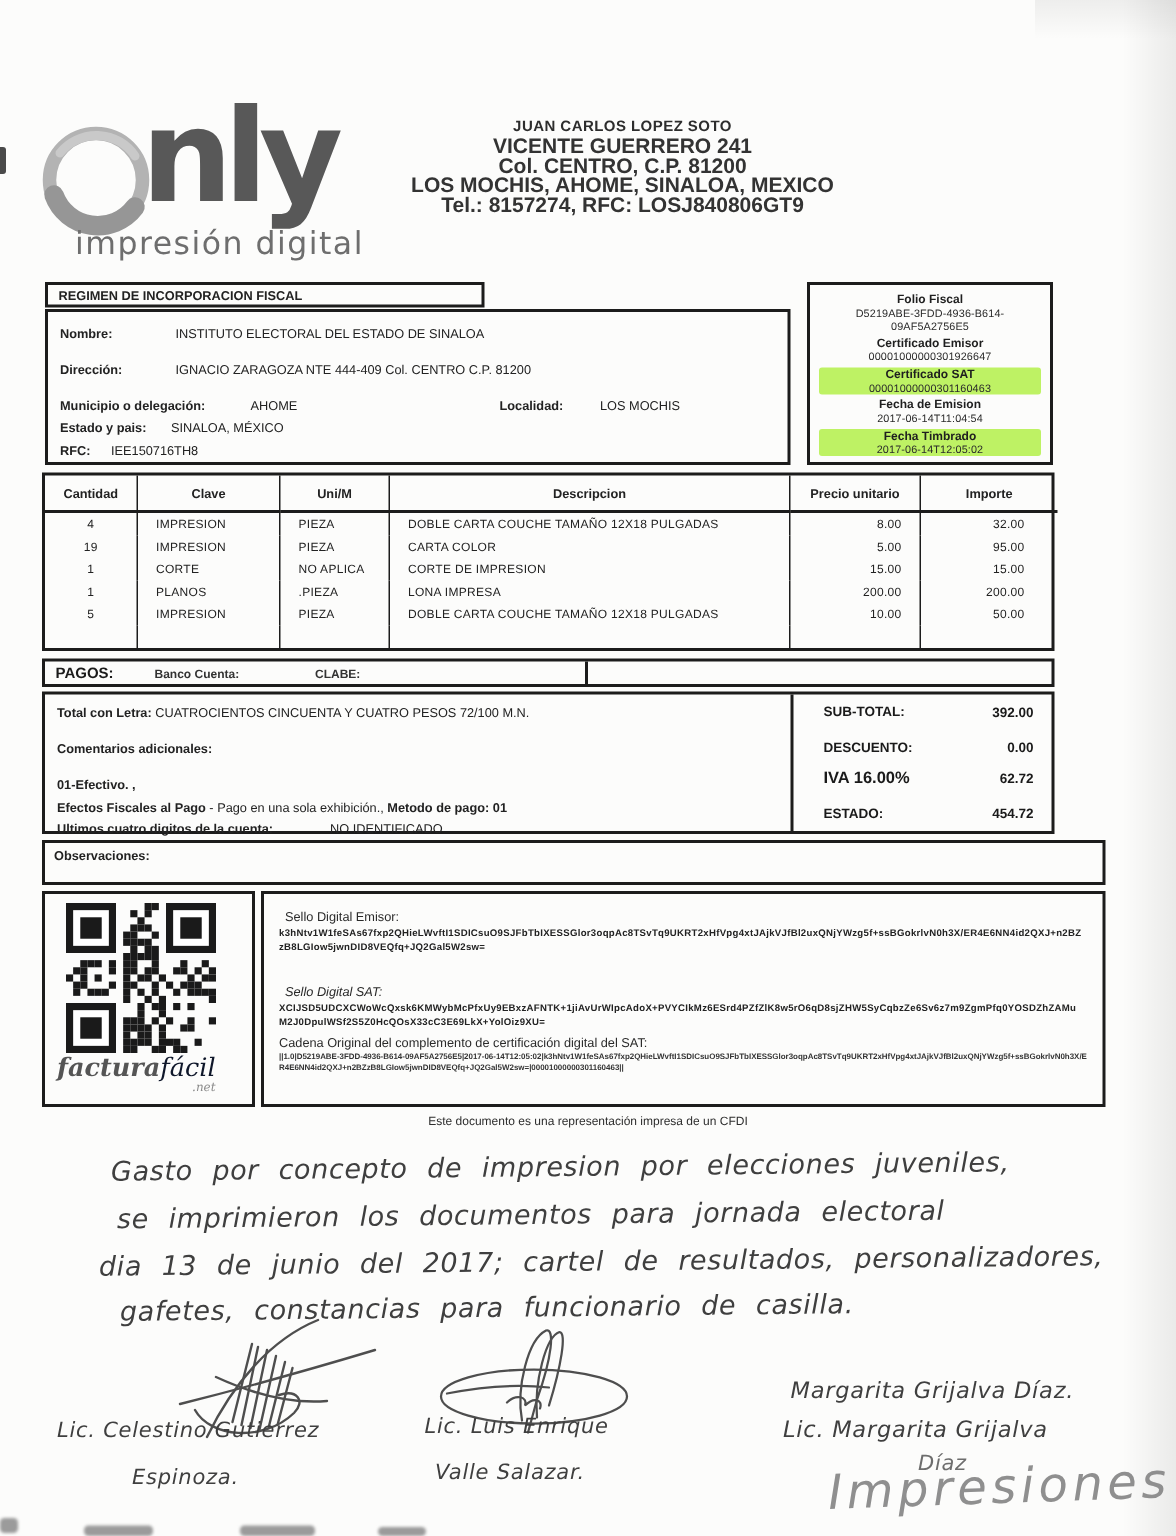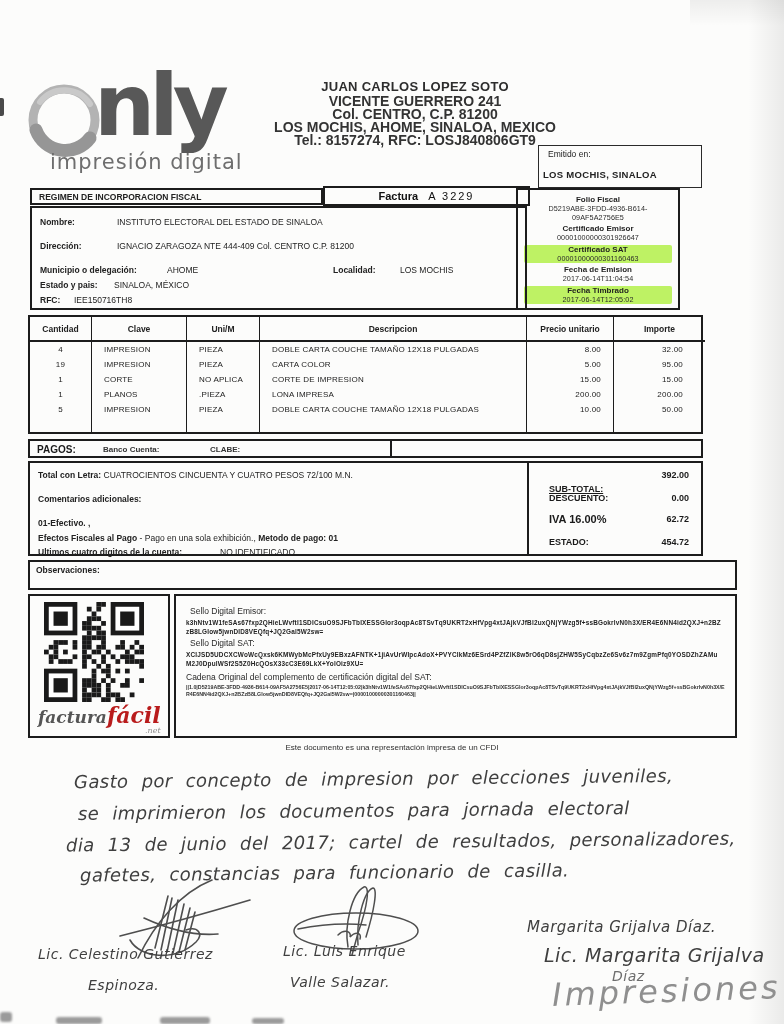--- a/index.html
+++ b/index.html
@@ -10,31 +10,31 @@
   .scan-shadow-top{left:690px;top:0;width:94px;height:26px;background:linear-gradient(to bottom,rgba(0,0,0,0.06),rgba(0,0,0,0));}
   .edge-stub{left:0;top:98px;width:4px;height:18px;background:#4a4a4a;border-radius:0 2px 2px 0;}
   .smudge{background:#9b9b9b;border-radius:3px;filter:blur(1px);}
 
   
   .logo-word{left:94px;top:62px;font-size:86px;font-weight:bold;color:#585858;letter-spacing:-6px;line-height:1;font-family:"DejaVu Sans",sans-serif;}
   .logo-tagline{left:50px;top:150px;font-size:21px;color:#6e6e6e;letter-spacing:1px;font-family:"DejaVu Sans",sans-serif;}
 
   
   .hdr-center{left:270px;top:79px;width:290px;text-align:center;color:#2d2d2d;}
-  .hdr-name{font-size:13px;font-weight:bold;letter-spacing:0.3px;}
+  .hdr-name{font-size:10px;font-weight:bold;letter-spacing:0.3px;}
   .hdr-addr{margin-top:1px;font-size:14px;font-weight:bold;line-height:13px;color:#333;}
 
   .bx{border:2px solid #1c1c1c;box-sizing:border-box;}
   .bx1{border:1.5px solid #2a2a2a;box-sizing:border-box;}
 
   
   .emitido{left:538px;top:145px;width:164px;height:43px;}
   .emitido-label{position:absolute;left:9px;top:3px;font-size:8.5px;color:#222;}
   .emitido-value{position:absolute;left:4px;top:23px;font-size:9.5px;font-weight:bold;color:#222;letter-spacing:0.3px;}
-  .fiscal{left:516px;top:188px;width:164px;height:122px;display:flex;flex-direction:column;justify-content:space-evenly;align-items:center;padding:2px 0;}
+  .fiscal{left:538px;top:188px;width:164px;height:122px;display:flex;flex-direction:column;justify-content:space-evenly;align-items:center;padding:2px 0;}
   .fgroup{text-align:center;width:92%;}
   .fgroup.shaded{background:#bef264;border-radius:2px;}
   .flabel{font-size:8px;font-weight:bold;color:#1f1f1f;}
   .fvalue{font-size:7.2px;color:#2a2a2a;letter-spacing:0.1px;}
 
   
   .regimen{left:30px;top:188px;width:293px;height:17px;font-size:8.5px;font-weight:bold;color:#222;padding:2px 0 0 7px;}
   .factura-cell{left:323px;top:186px;width:207px;height:20px;text-align:center;font-size:11px;padding-top:2px;color:#111;}
   .factura-cell b{margin-right:10px;}
   .factura-num{letter-spacing:2px;}
@@ -76,21 +76,21 @@
 
   
   .qrbox{left:28px;top:594px;width:142px;height:144px;}
   .sealbox{left:174px;top:594px;width:563px;height:144px;padding:8px 10px;overflow:hidden;}
   .seal-label{font-size:8.5px;color:#2a2a2a;margin:2px 0 2px 4px;}
   .seal-text{font-size:6.4px;font-weight:bold;color:#222;line-height:9px;word-break:break-all;letter-spacing:0.2px;width:535px;}
   .cadena-label{font-size:8.5px;color:#2a2a2a;margin:4px 0 2px 0;}
   .cadena-text{font-size:5.3px;font-weight:bold;color:#333;line-height:7px;word-break:break-all;width:540px;}
   .ffacil{position:absolute;left:8px;top:106px;font-family:"DejaVu Serif",serif;font-style:italic;}
   .ffacil .f1{font-size:17px;font-weight:bold;color:#555;}
-  .ffacil .f2{font-size:22px;font-weight:bold;color:#b91c1c;}
+  .ffacil .f2{font-size:17px;font-weight:normal;color:#0f172a;}
   .ffacil .f3{display:block;text-align:right;font-size:8px;color:#8b8b8b;margin-top:-2px;}
 
   .cfdi-note{left:0;top:743px;width:784px;text-align:center;font-size:8px;color:#2e2e2e;}
 
   
   .hand{font-family:"DejaVu Sans",sans-serif;font-style:italic;color:#3f3f3f;}
   .hw-line{position:absolute;font-size:18px;letter-spacing:0.4px;word-spacing:7px;white-space:nowrap;transform:rotate(-0.6deg);}
   .sig-name{position:absolute;font-size:14px;letter-spacing:0.5px;white-space:nowrap;}
   .impresiones{position:absolute;left:552px;top:972px;font-size:32px;color:#8f8f8f;letter-spacing:3px;transform:rotate(-2deg);font-style:italic;}
   svg.sig{position:absolute;overflow:visible;}
@@ -115,24 +115,20 @@
   <div class="abs hdr-center">
     <div class="hdr-name">JUAN CARLOS LOPEZ SOTO</div>
     <div class="hdr-addr">
       <div>VICENTE GUERRERO 241</div>
       <div>Col. CENTRO, C.P. 81200</div>
       <div>LOS MOCHIS, AHOME, SINALOA, MEXICO</div>
       <div>Tel.: 8157274, RFC: LOSJ840806GT9</div>
     </div>
   </div>
 
-  <div class="abs emitido bx1">
-    <div class="emitido-label">Emitido en:</div>
-    <div class="emitido-value">LOS MOCHIS, SINALOA</div>
-  </div>
 
   <div class="abs fiscal bx">
     <div class="fgroup">
       <div class="flabel">Folio Fiscal</div>
       <div class="fvalue">D5219ABE-3FDD-4936-B614-09AF5A2756E5</div>
     </div>
     <div class="fgroup">
       <div class="flabel">Certificado Emisor</div>
       <div class="fvalue">00001000000301926647</div>
     </div>
@@ -144,23 +140,20 @@
       <div class="flabel">Fecha de Emision</div>
       <div class="fvalue">2017-06-14T11:04:54</div>
     </div>
     <div class="fgroup shaded">
       <div class="flabel">Fecha Timbrado</div>
       <div class="fvalue">2017-06-14T12:05:02</div>
     </div>
   </div>
 
   <div class="abs regimen bx">REGIMEN DE INCORPORACION FISCAL</div>
-  <div class="abs factura-cell bx">
-    <b>Factura</b><span class="factura-num">A 3229</span>
-  </div>
 
   <div class="abs customer bx">
     <div class="crow" style="left:8px;top:9px;">
       <span class="lab">Nombre:</span>
       <span style="position:absolute;left:77px;">INSTITUTO ELECTORAL DEL ESTADO DE SINALOA</span>
     </div>
     <div class="crow" style="left:8px;top:33px;">
       <span class="lab">Dirección:</span>
       <span style="position:absolute;left:77px;">IGNACIO ZARAGOZA NTE 444-409  Col. CENTRO  C.P. 81200</span>
     </div>
@@ -246,21 +239,21 @@
     </div>
     <div class="tl" style="left:8px;top:31px;font-weight:bold;">Comentarios adicionales:</div>
     <div class="tl" style="left:8px;top:55px;font-weight:bold;">01-Efectivo. ,</div>
     <div class="tl" style="left:8px;top:70px;">
       <b>Efectos Fiscales al Pago</b><span> - Pago en una sola exhibición., </span><b>Metodo de pago: 01</b>
     </div>
     <div class="tl" style="left:8px;top:84px;">
       <b>Ultimos cuatro digitos de la cuenta:</b>
       <span style="position:absolute;left:182px;">NO IDENTIFICADO</span>
     </div>
-    <span class="trow-label" style="top:21px;text-decoration:underline;">SUB-TOTAL:</span>
+    <span class="trow-label" style="top:6px;">SUB-TOTAL:</span>
     <span class="trow-value" style="top:7px;">392.00</span>
     <span class="trow-label" style="top:30px;">DESCUENTO:</span>
     <span class="trow-value" style="top:30px;">0.00</span>
     <span class="trow-label iva" style="top:50px;">IVA 16.00%</span>
     <span class="trow-value" style="top:51px;">62.72</span>
     <span class="trow-label" style="top:74px;">ESTADO:</span>
     <span class="trow-value" style="top:74px;">454.72</span>
   </div>
 
   <div class="abs observ bx">
@@ -399,21 +392,21 @@
       </svg>
     <div class="ffacil">
       <span class="f1">factura</span><span class="f2">fácil</span>
       <span class="f3">.net</span>
     </div>
   </div>
 
   <div class="abs sealbox bx">
     <div class="seal-label">Sello Digital Emisor:</div>
     <div class="seal-text">k3hNtv1W1feSAs67fxp2QHieLWvftI1SDICsuO9SJFbTbIXESSGlor3oqpAc8TSvTq9UKRT2xHfVpg4xtJAjkVJfBl2uxQNjYWzg5f+ssBGokrlvN0h3X/ER4E6NN4id2QXJ+n2BZzB8LGIow5jwnDID8VEQfq+JQ2Gal5W2sw=</div>
-    <div class="seal-label" style="margin-top:2px;">Sello Digital SAT:</div>
+    <div class="seal-label" style="margin-top:20px;font-style:italic;">Sello Digital SAT:</div>
     <div class="seal-text">XCIJSD5UDCXCWoWcQxsk6KMWybMcPfxUy9EBxzAFNTK+1jiAvUrWIpcAdoX+PVYCIkMz6ESrd4PZfZlK8w5rO6qD8sjZHW5SyCqbzZe6Sv6z7m9ZgmPfq0YOSDZhZAMuM2J0DpulWSf2S5Z0HcQOsX33cC3E69LkX+YolOiz9XU=</div>
     <div class="cadena-label">Cadena Original del complemento de certificación digital del SAT:</div>
     <div class="cadena-text">||1.0|D5219ABE-3FDD-4936-B614-09AF5A2756E5|2017-06-14T12:05:02|k3hNtv1W1feSAs67fxp2QHieLWvftI1SDICsuO9SJFbTbIXESSGlor3oqpAc8TSvTq9UKRT2xHfVpg4xtJAjkVJfBl2uxQNjYWzg5f+ssBGokrlvN0h3X/ER4E6NN4id2QXJ+n2BZzB8LGIow5jwnDID8VEQfq+JQ2Gal5W2sw=|00001000000301160463||</div>
   </div>
 
   <div class="abs cfdi-note">Este documento es una representación impresa de un CFDI</div>
 
   <div class="hw-line hand" style="left:74px;top:768px;">Gasto por concepto de impresion por elecciones juveniles,</div>
   <div class="hw-line hand" style="left:78px;top:800px;">se imprimieron los documentos para jornada electoral</div>
   <div class="hw-line hand" style="left:66px;top:831px;">dia 13 de junio del 2017; cartel de resultados, personalizadores,</div>
@@ -441,21 +434,21 @@
       <path d="M60,50 C66,44 74,46 72,52 C78,46 84,48 82,54"></path>
       <path d="M20,44 C50,38 70,38 88,40"></path>
     </g>
   </svg>
 
   <div class="sig-name hand" style="left:38px;top:946px;">Lic. Celestino Gutierrez</div>
   <div class="sig-name hand" style="left:88px;top:977px;">Espinoza.</div>
   <div class="sig-name hand" style="left:283px;top:943px;">Lic. Luis Enrique</div>
   <div class="sig-name hand" style="left:290px;top:974px;">Valle Salazar.</div>
   <div class="sig-name hand" style="left:527px;top:918px;font-size:15px;">Margarita Grijalva Díaz.</div>
-  <div class="sig-name hand" style="left:544px;top:944px;font-size:19px;">Lic. Margarita Grijalva</div>
+  <div class="sig-name hand" style="left:522px;top:944px;font-size:15px;">Lic. Margarita Grijalva</div>
   <div class="sig-name hand" style="left:612px;top:968px;color:#6d6d6d;">Díaz</div>
   <div class="impresiones hand">Impresiones</div>
 
   <div class="abs smudge" style="left:0;top:1012px;width:12px;height:10px;"></div>
   <div class="abs smudge" style="left:56px;top:1017px;width:46px;height:7px;"></div>
   <div class="abs smudge" style="left:160px;top:1017px;width:50px;height:7px;"></div>
   <div class="abs smudge" style="left:252px;top:1018px;width:32px;height:6px;"></div>
 
 </div>
 

